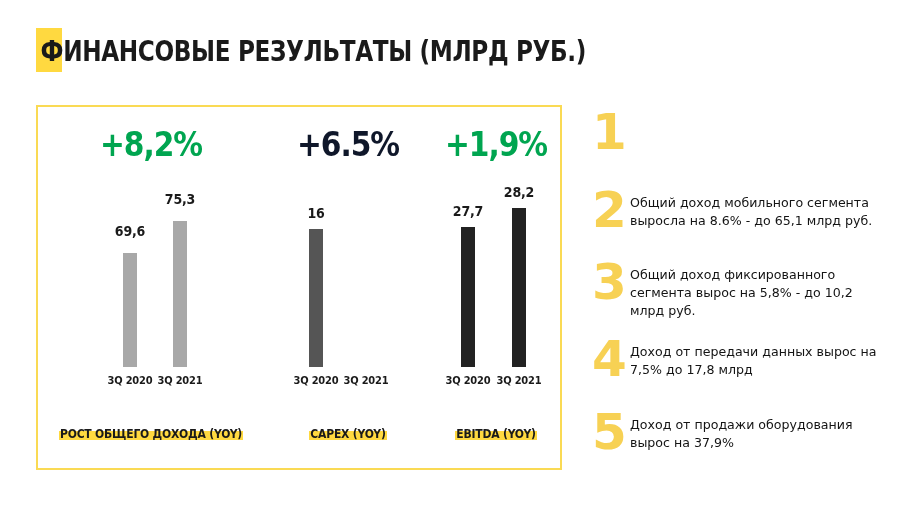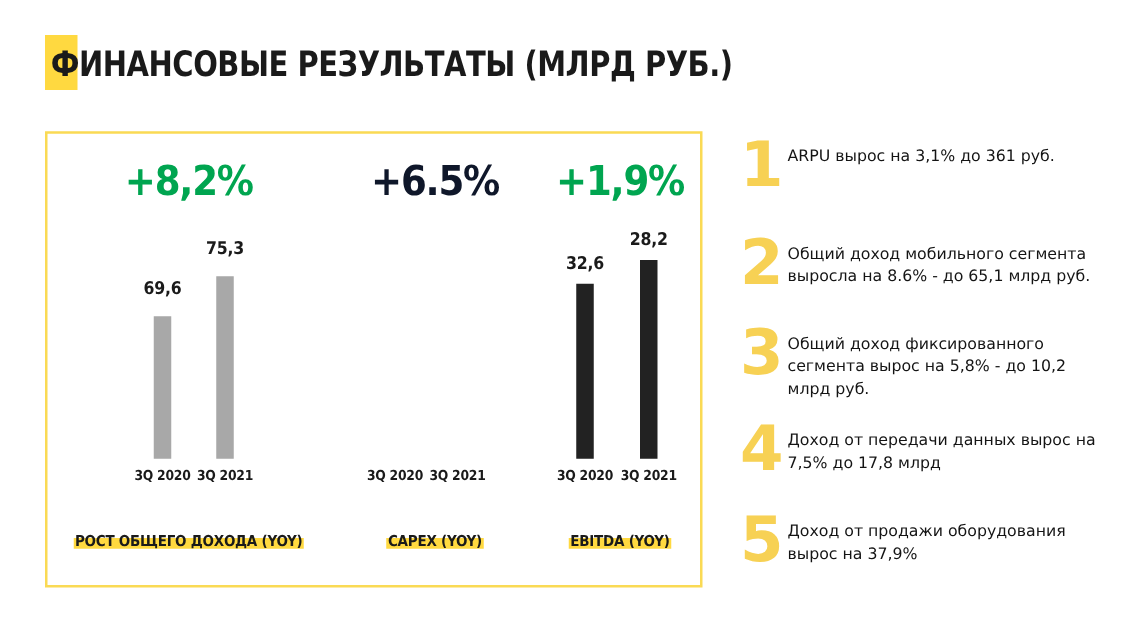--- a/index.html
+++ b/index.html
@@ -248,35 +248,39 @@
         <div class="axis-label" style="left:114px;">3Q 2021</div>
       </div>
       <div class="chart-caption">
         <span class="caption-inner">РОСТ ОБЩЕГО ДОХОДА (YOY)</span>
       </div>
     </div>
 
     <div class="chart" id="chart-1" style="left:226px; width:168px;">
       <div class="chart-pct" style="color: #0f172a;">+6.5%</div>
       <div class="chart-plot">
+        <div class="bar-slot" style="left:24px;">
+          <div class="bar-val" style="bottom:146px;">16</div>
+          <div class="bar" style="height:138px; background:#555555;"></div>
+        </div>
       </div>
       <div class="axis-labels">
         <div class="axis-label" style="left:24px;">3Q 2020</div>
         <div class="axis-label" style="left:74px;">3Q 2021</div>
       </div>
       <div class="chart-caption">
         <span class="caption-inner">CAPEX  (YOY)</span>
       </div>
     </div>
 
     <div class="chart" id="chart-2" style="left:394px; width:128px;">
       <div class="chart-pct" style="color: rgb(0, 165, 80);">+1,9%</div>
       <div class="chart-plot">
         <div class="bar-slot" style="left:8px;">
-          <div class="bar-val" style="bottom:148px;">32,6</div>
+          <div class="bar-val" style="bottom:148px;">27,7</div>
           <div class="bar" style="height:140px; background:#222222;"></div>
         </div>
         <div class="bar-slot" style="left:59px;">
           <div class="bar-val" style="bottom:167px;">28,2</div>
           <div class="bar" style="height:159px; background:#222222;"></div>
         </div>
       </div>
       <div class="axis-labels">
         <div class="axis-label" style="left:8px;">3Q 2020</div>
         <div class="axis-label" style="left:59px;">3Q 2021</div>
@@ -285,21 +289,20 @@
         <span class="caption-inner">EBITDA (YOY)</span>
       </div>
     </div>
 
   </div>
 
   <div class="facts">
 
     <div class="fact" style="top:0px;">
       <div class="fact-num">1</div>
-      <div class="fact-text">ARPU вырос на 3,1% до 361 руб.</div>
     </div>
 
     <div class="fact" style="top:78px;">
       <div class="fact-num">2</div>
       <div class="fact-text">Общий доход мобильного сегмента выросла на 8.6% - до 65,1 млрд руб.</div>
     </div>
 
     <div class="fact" style="top:150px;">
       <div class="fact-num">3</div>
       <div class="fact-text">Общий доход фиксированного сегмента вырос на 5,8% - до 10,2 млрд руб.</div>

